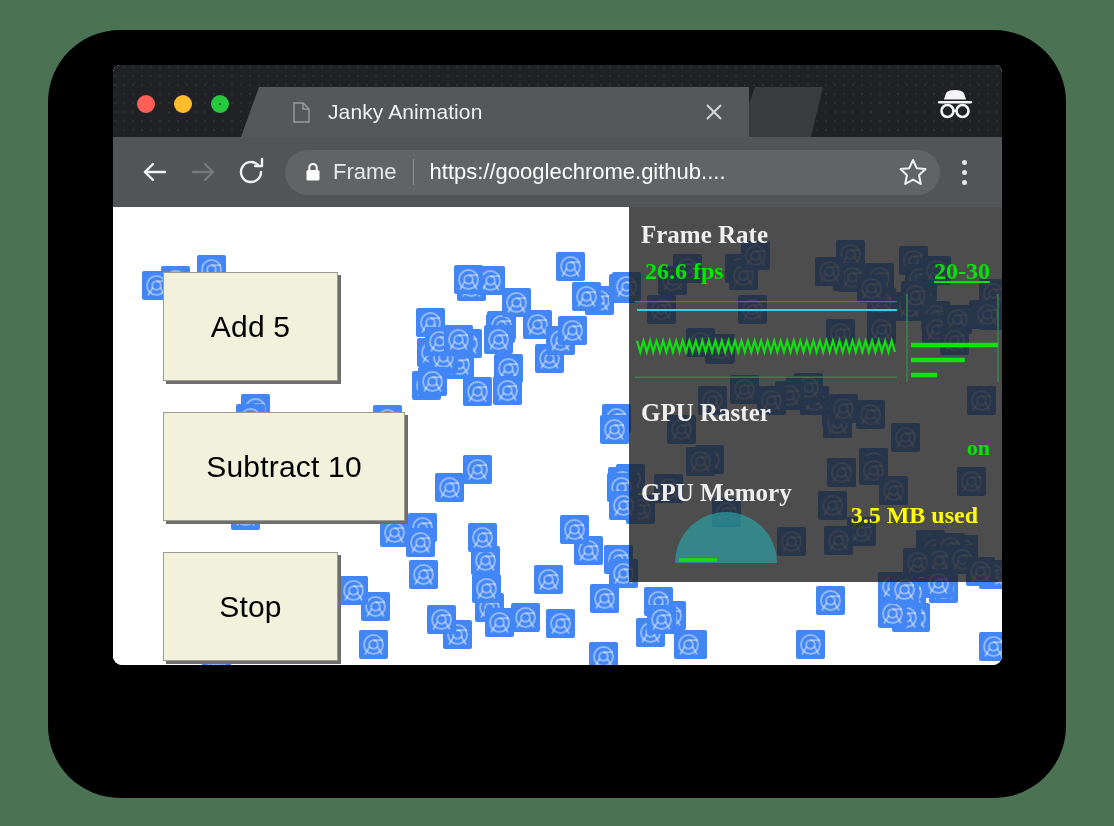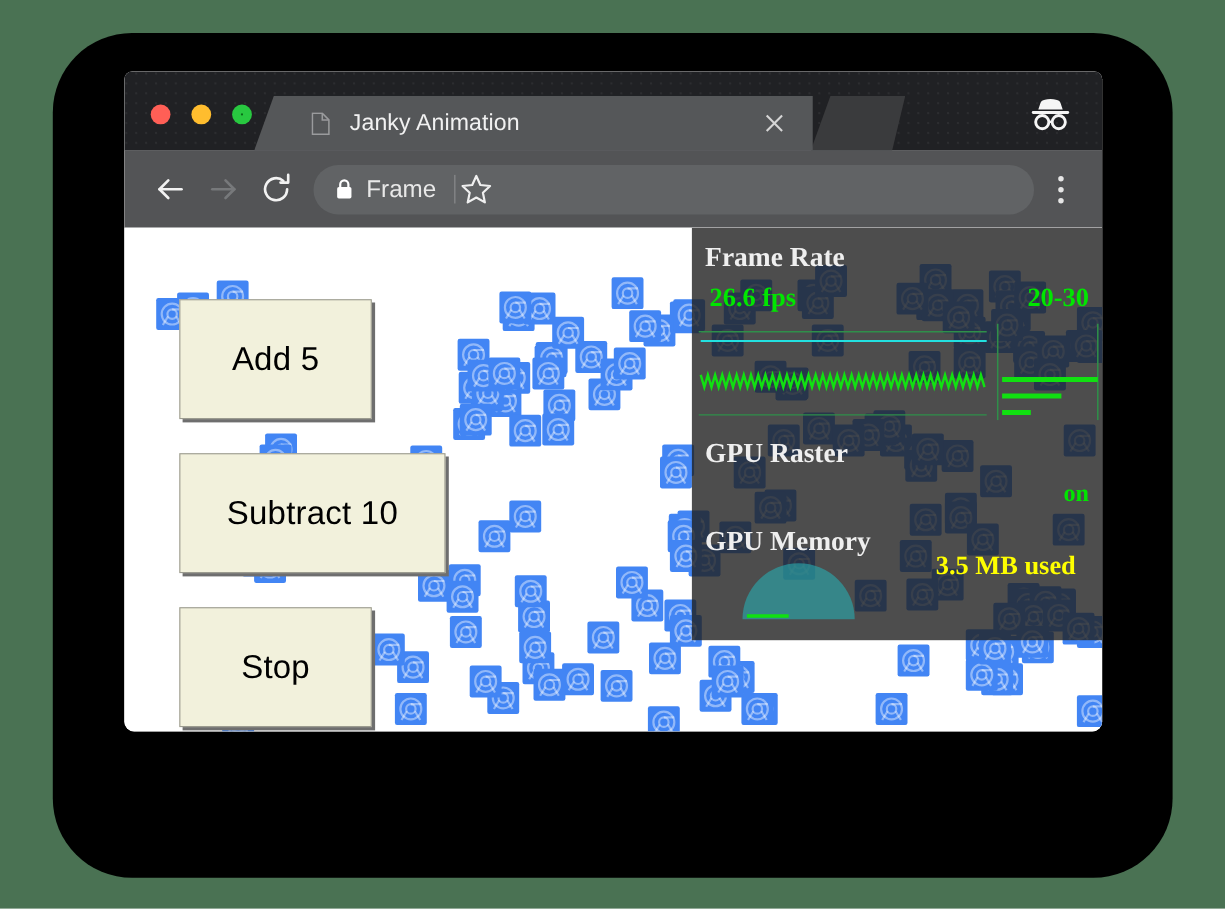--- a/index.html
+++ b/index.html
@@ -63,21 +63,21 @@
   .light.green::after {
     content: "";
     position: absolute; left: 8px; top: 8px;
     width: 2px; height: 2px; border-radius: 50%;
     background: #0a6b18;
   }
 
   
   #active-tab {
     position: absolute;
-    left: 118px;
+    left: 128px;
     top: 22px;
     width: 508px;
     height: 50px;
     background: #555759;
     clip-path: polygon(18px 0, 100% 0, 100% 100%, 0 100%);
     display: flex;
     align-items: center;
   }
   #tab-favicon {
     margin-left: 52px;
@@ -246,21 +246,21 @@
     left: 12px;
   }
   .hud-value {
     position: absolute;
     font-size: 24px;
     font-weight: bold;
     white-space: nowrap;
   }
   #hud-fps-title     { top: 14px; }
   #hud-fps-current   { left: 16px; top: 51px; color: #00e600; }
-  #hud-fps-range     { right: 12px; top: 51px; color: #00e600; }
+  #hud-fps-range     { right: 12px; top: 51px; color: #00e600; text-decoration: underline; }
   #hud-raster-title  { top: 192px; }
   #hud-raster-value  { right: 12px; top: 228px; color: #00e600; font-size: 22px; }
   #hud-mem-title     { top: 272px; }
   #hud-mem-used      { right: 24px; top: 295px; color: #ffff00; }
   #hud-mem-max       { right: 12px; top: 328px; color: #ffff00; }
 
   #fps-graph {
     position: absolute;
     left: 6px;
     top: 87px;
@@ -345,20 +345,21 @@
 
     <div id="omnibox">
       <span id="lock-icon">
         <svg viewBox="0 0 16 20" width="16" height="20" fill="#ffffff">
           <rect x="1.5" y="8" width="13" height="10.5" rx="1.6"></rect>
           <path d="M4.3 8V5.6a3.7 3.7 0 0 1 7.4 0V8" fill="none" stroke="#ffffff" stroke-width="2"></path>
         </svg>
       </span>
       <span id="secure-label">Frame</span>
       <span id="omnibox-divider"></span>
+      <span id="url-text" title="Search Google or type a URL">https://googlechrome.github....</span>
       <span id="star-btn">
         <svg viewBox="0 0 30 30" width="30" height="30" fill="none" stroke="#f0f0f0" stroke-width="2" stroke-linejoin="round">
           <polygon points="15,3 18.7,11.2 27.5,12.1 21,18.2 22.8,27 15,22.6 7.2,27 9,18.2 2.5,12.1 11.3,11.2"></polygon>
         </svg>
       </span>
     </div>
 
     <div id="menu-btn">
       <i></i>
       <i></i>

